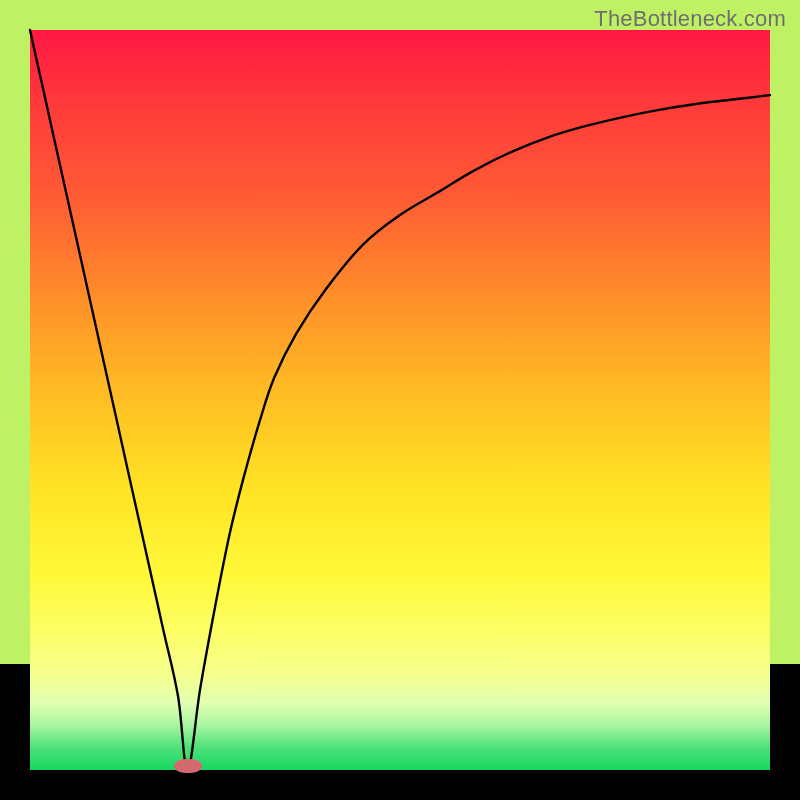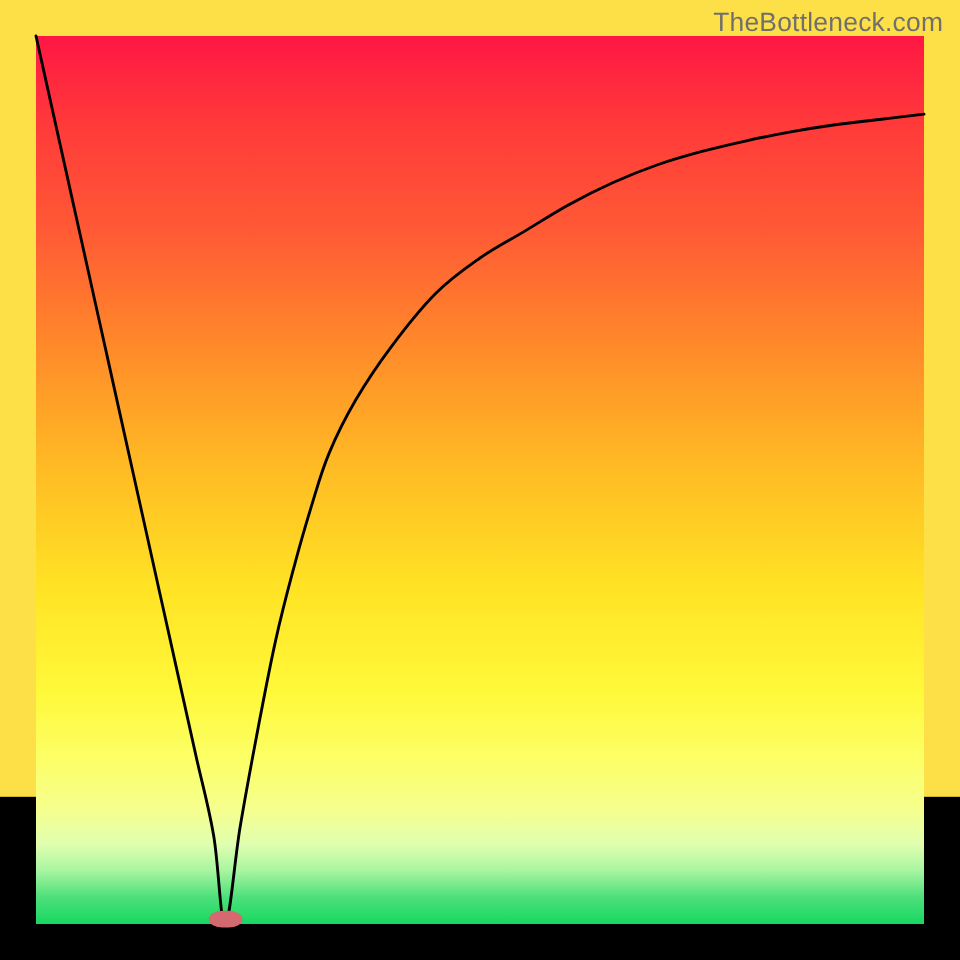--- a/index.html
+++ b/index.html
@@ -8,21 +8,21 @@
     width: 800px;
     height: 800px;
     background: #000;
     overflow: hidden;
     font-family: Arial, Helvetica, sans-serif;
   }
   .frame {
     position: relative;
     width: 800px;
     height: 664px;
-    background: #fde047;
+    background: #bef264;
   }
   .gradient-stage {
     position: absolute;
     left: 30px;
     top: 30px;
     width: 740px;
     height: 740px;
     background: linear-gradient(
       to bottom,
       #ff1744 0%,

